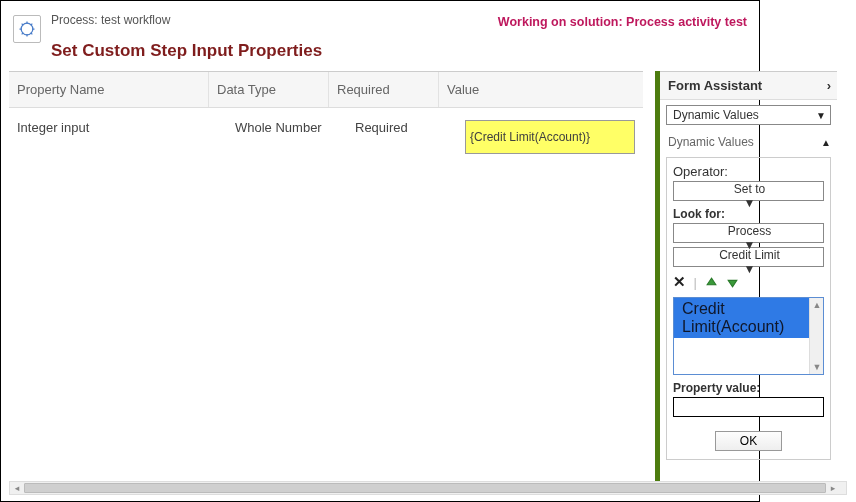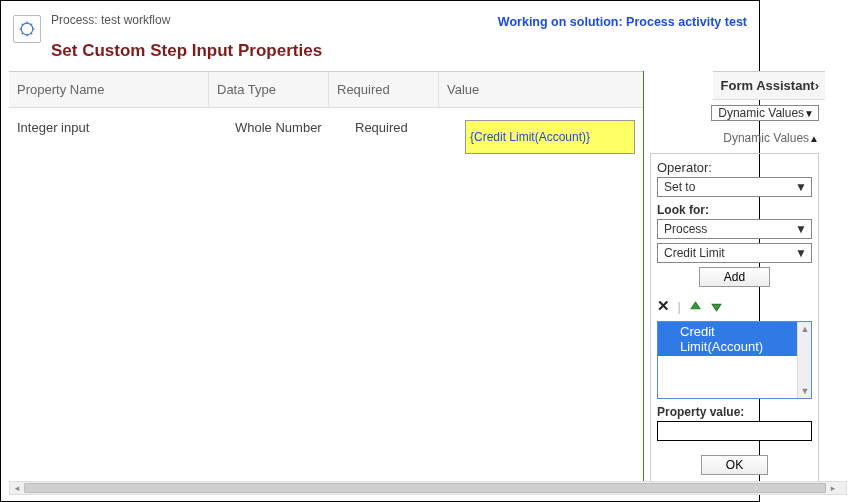--- a/index.html
+++ b/index.html
@@ -30,23 +30,23 @@
 .process-icon {
   width: 28px; height: 28px;
   border: 1px solid #bbb;
   border-radius: 2px;
   display: flex; align-items: center; justify-content: center;
   margin-top: 2px;
 }
 .process-icon svg { width: 20px; height: 20px; }
 .breadcrumb { font-size: 12px; color: #555; }
 .page-title { font-size: 17px; font-weight: 600; color: #7f1d1d; margin-top: 14px; }
-.solution-text { font-size: 12.5px; font-weight: 600; color: #1d4ed8; padding-top: 2px; text-align: right; }
-
-.body-row { display: flex; height: 410px; }
+.solution-text { font-size: 12.5px; font-weight: 600; color: #be185d; padding-top: 2px; text-align: right; }
+
+.body-row { display: flex; height: 410px; gap: 12px; }
 .main-col { flex: 1 1 auto; border-top: 1px solid #ccc; }
 .columns-header {
   display: flex;
   background: #f6f6f6;
   border-bottom: 1px solid #ddd;
 }
 .col {
   padding: 10px 8px;
   font-size: 13px;
   color: #666;
@@ -64,31 +64,30 @@
 .prop-row .c-type { width: 120px; margin-left: 18px; }
 .prop-row .c-req  { width: 110px; }
 .prop-row .c-val  { flex: 1; }
 .value-input {
   width: 170px;
   height: 22px;
   border: 1px solid #999;
   background: #ffff66;
   padding: 16px 4px;
   font-size: 12px;
-  color: #1d4ed8;
+  color: #404040;
   font-family: inherit;
 }
 
 .side-col {
   width: 182px;
   flex: 0 0 182px;
-  border-left: 1px solid #4d7c0f;
+  border-left: 5px solid #4d7c0f;
   display: flex;
   flex-direction: column;
-  align-items: flex-end;
 }
 .fa-header {
   display: flex;
   justify-content: space-between;
   align-items: center;
   padding: 6px 6px 6px 8px;
   font-weight: 600;
   font-size: 13px;
   background: #f6f6f6;
   border-top: 1px solid #ccc;
@@ -128,20 +127,21 @@
   display: flex;
   justify-content: space-between;
   align-items: center;
   border: 1px solid #888;
   background: #fff;
   height: 20px;
   padding: 0 4px 0 6px;
   font-size: 12px;
   margin-bottom: 4px;
   cursor: pointer;
+  flex-direction: column;
 }
 .btn {
   display: inline-block;
   border: 1px solid #999;
   background: linear-gradient(#fdfdfd,#eee);
   font-size: 12px;
   padding: 2px 24px;
   cursor: pointer;
   font-family: inherit;
 }
@@ -153,23 +153,23 @@
 .arrow svg { width: 13px; height: 13px; }
 .listbox {
   border: 1px solid #5b8dd3;
   height: 78px;
   position: relative;
   background: #fff;
   overflow: hidden;
 }
 .listbox-item {
   background: #2f7ae5;
-  color: #ffffff;
-  font-size: 13px;
-  padding: 2px 22px;
+  color: #0f172a;
+  font-size: 16px;
+  padding: 2px 8px;
 }
 .scroll-track {
   position: absolute;
   right: 0; top: 0; bottom: 0;
   width: 14px;
   background: #f0f0f0;
   border-left: 1px solid #ddd;
   display: flex; flex-direction: column; justify-content: space-between;
 }
 .scroll-btn {
@@ -275,23 +275,20 @@
           <span class="tri">▼</span>
         </div>
         <div class="lookfor-label">Look for:</div>
         <div class="inner-select">
           <span>Process</span>
           <span class="tri">▼</span>
         </div>
         <div class="inner-select">
           <span>Credit Limit</span>
           <span class="tri">▼</span>
-        </div>
-        <div class="add-row">
-          <button class="btn">Add</button>
         </div>
         <div class="icon-row">
           <span class="x-icon">✕</span>
           <span class="sep">|</span>
           <span class="arrow">
               <svg viewBox="0 0 12 12">
                 <path d="M6 2 L10 8 L2 8 Z" fill="#3a9a3a" stroke="#2a7a2a"></path>
               </svg>
             </span>
           <span class="arrow">

